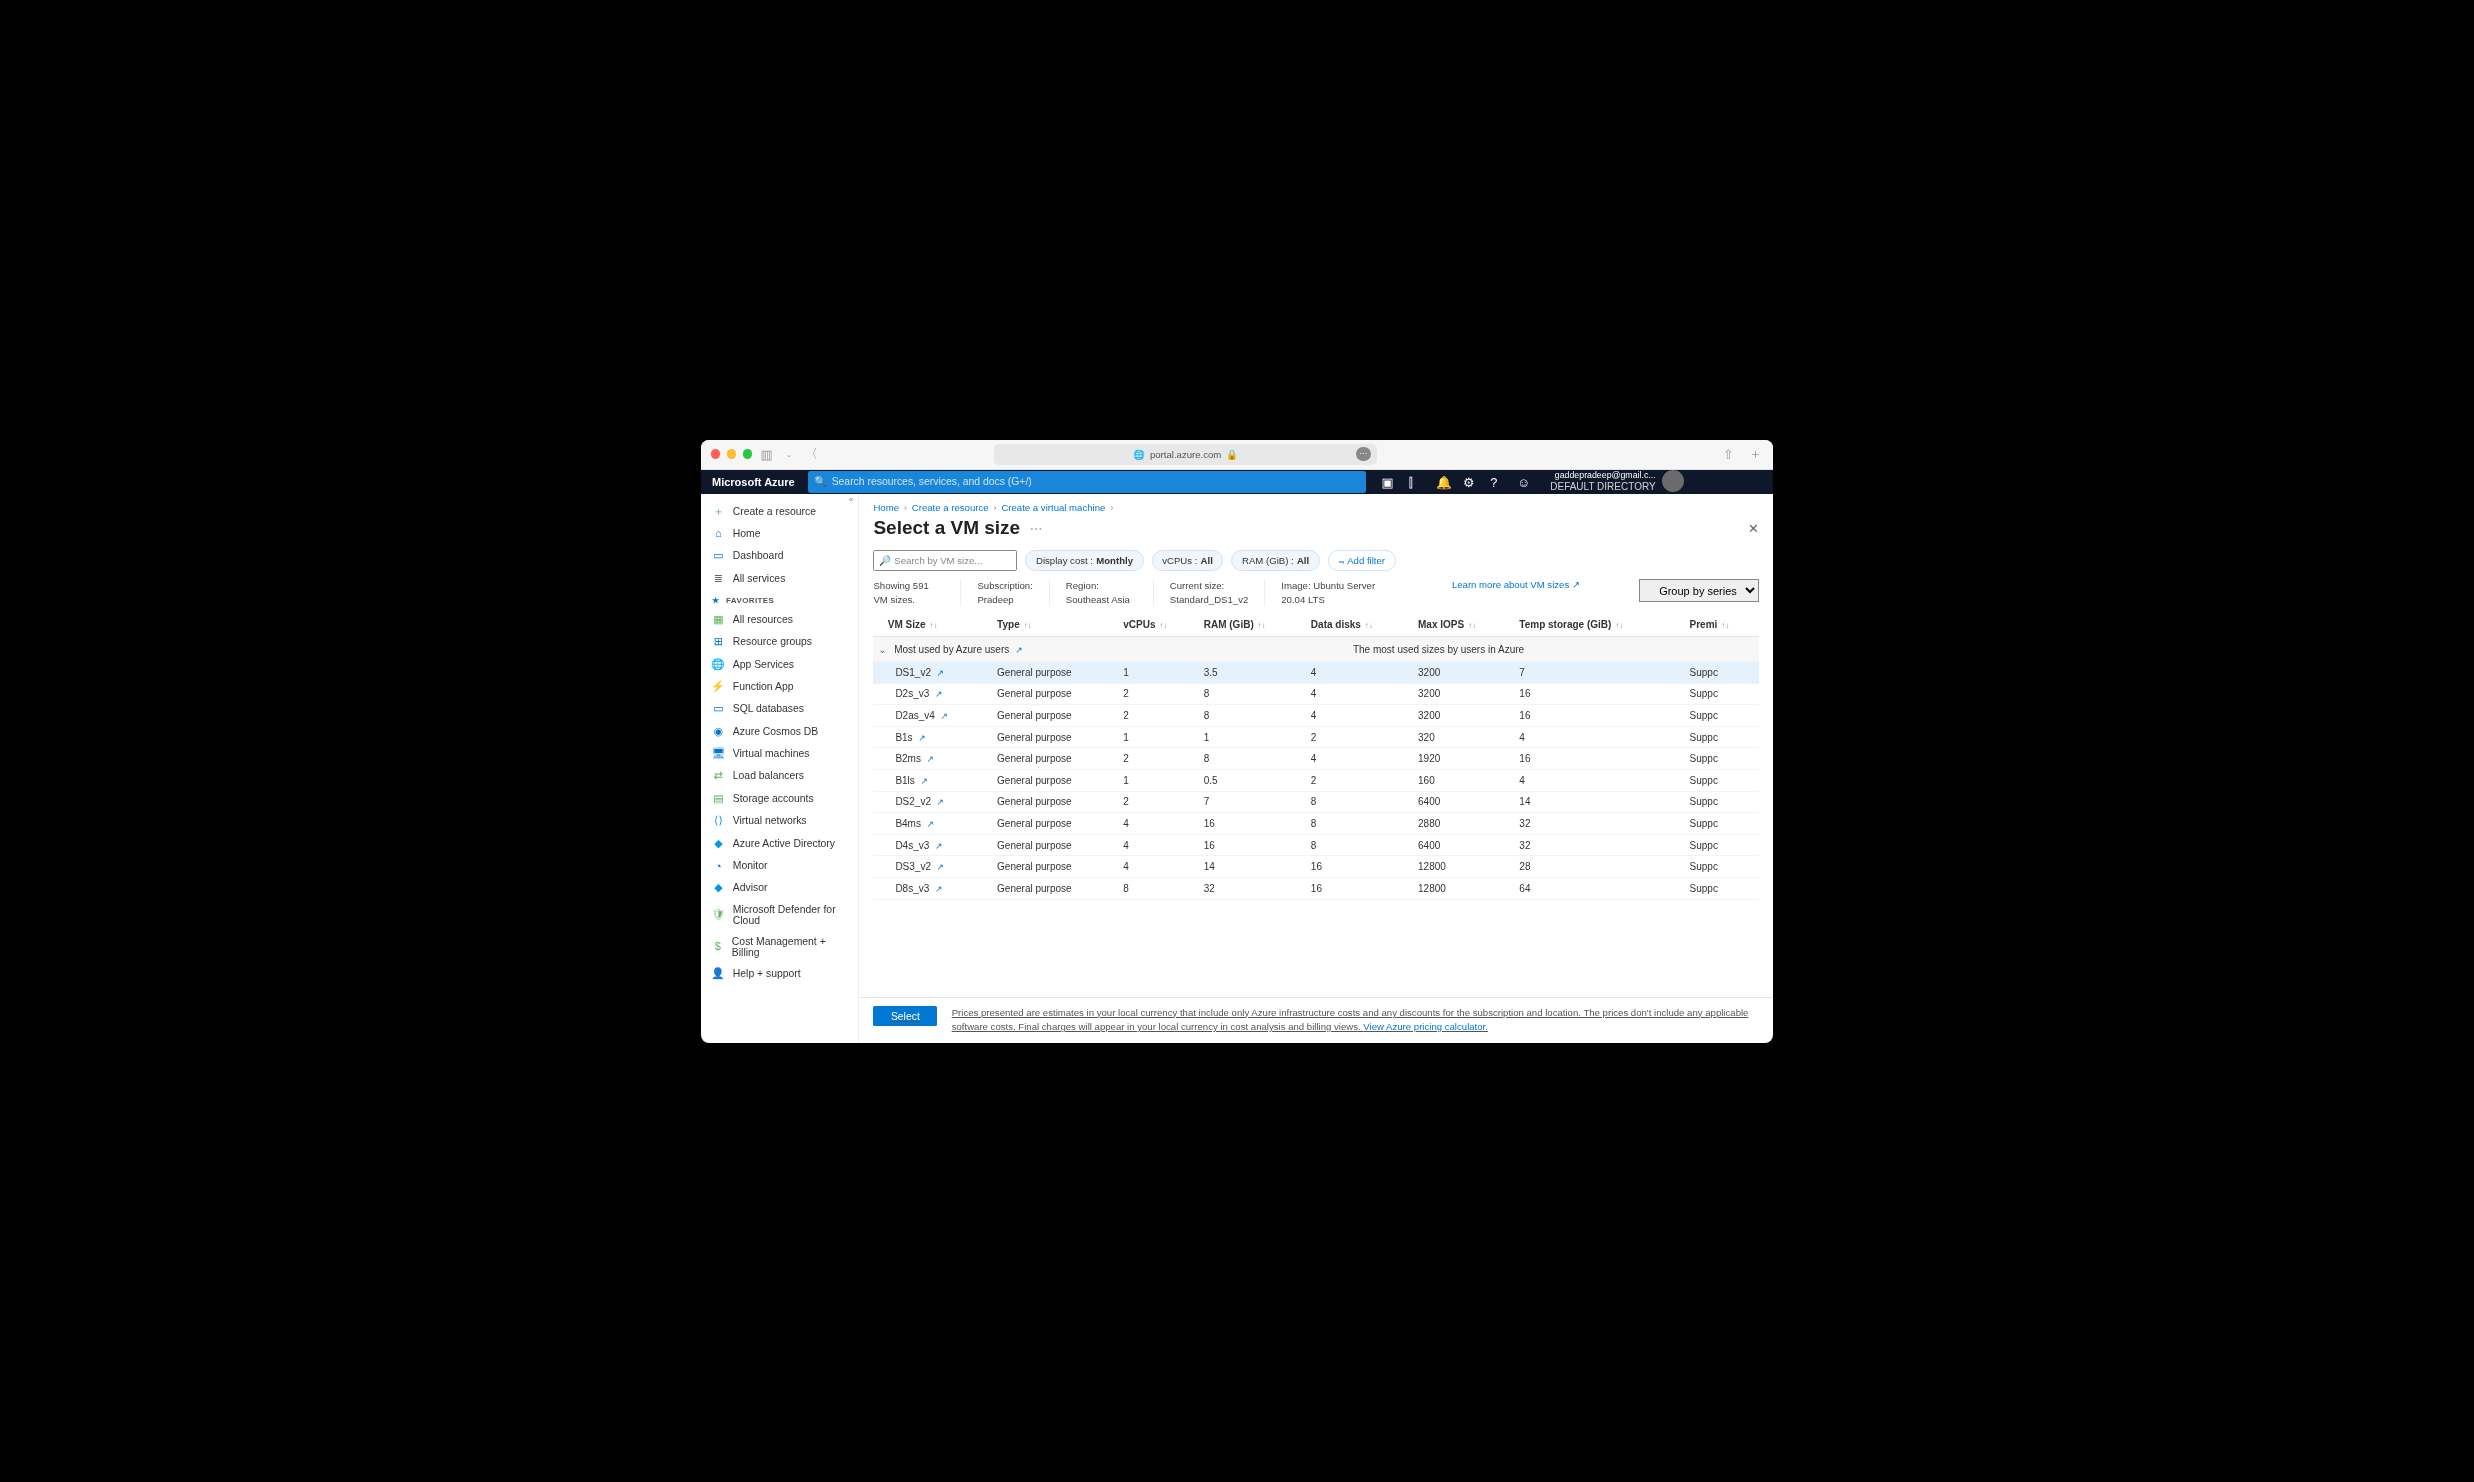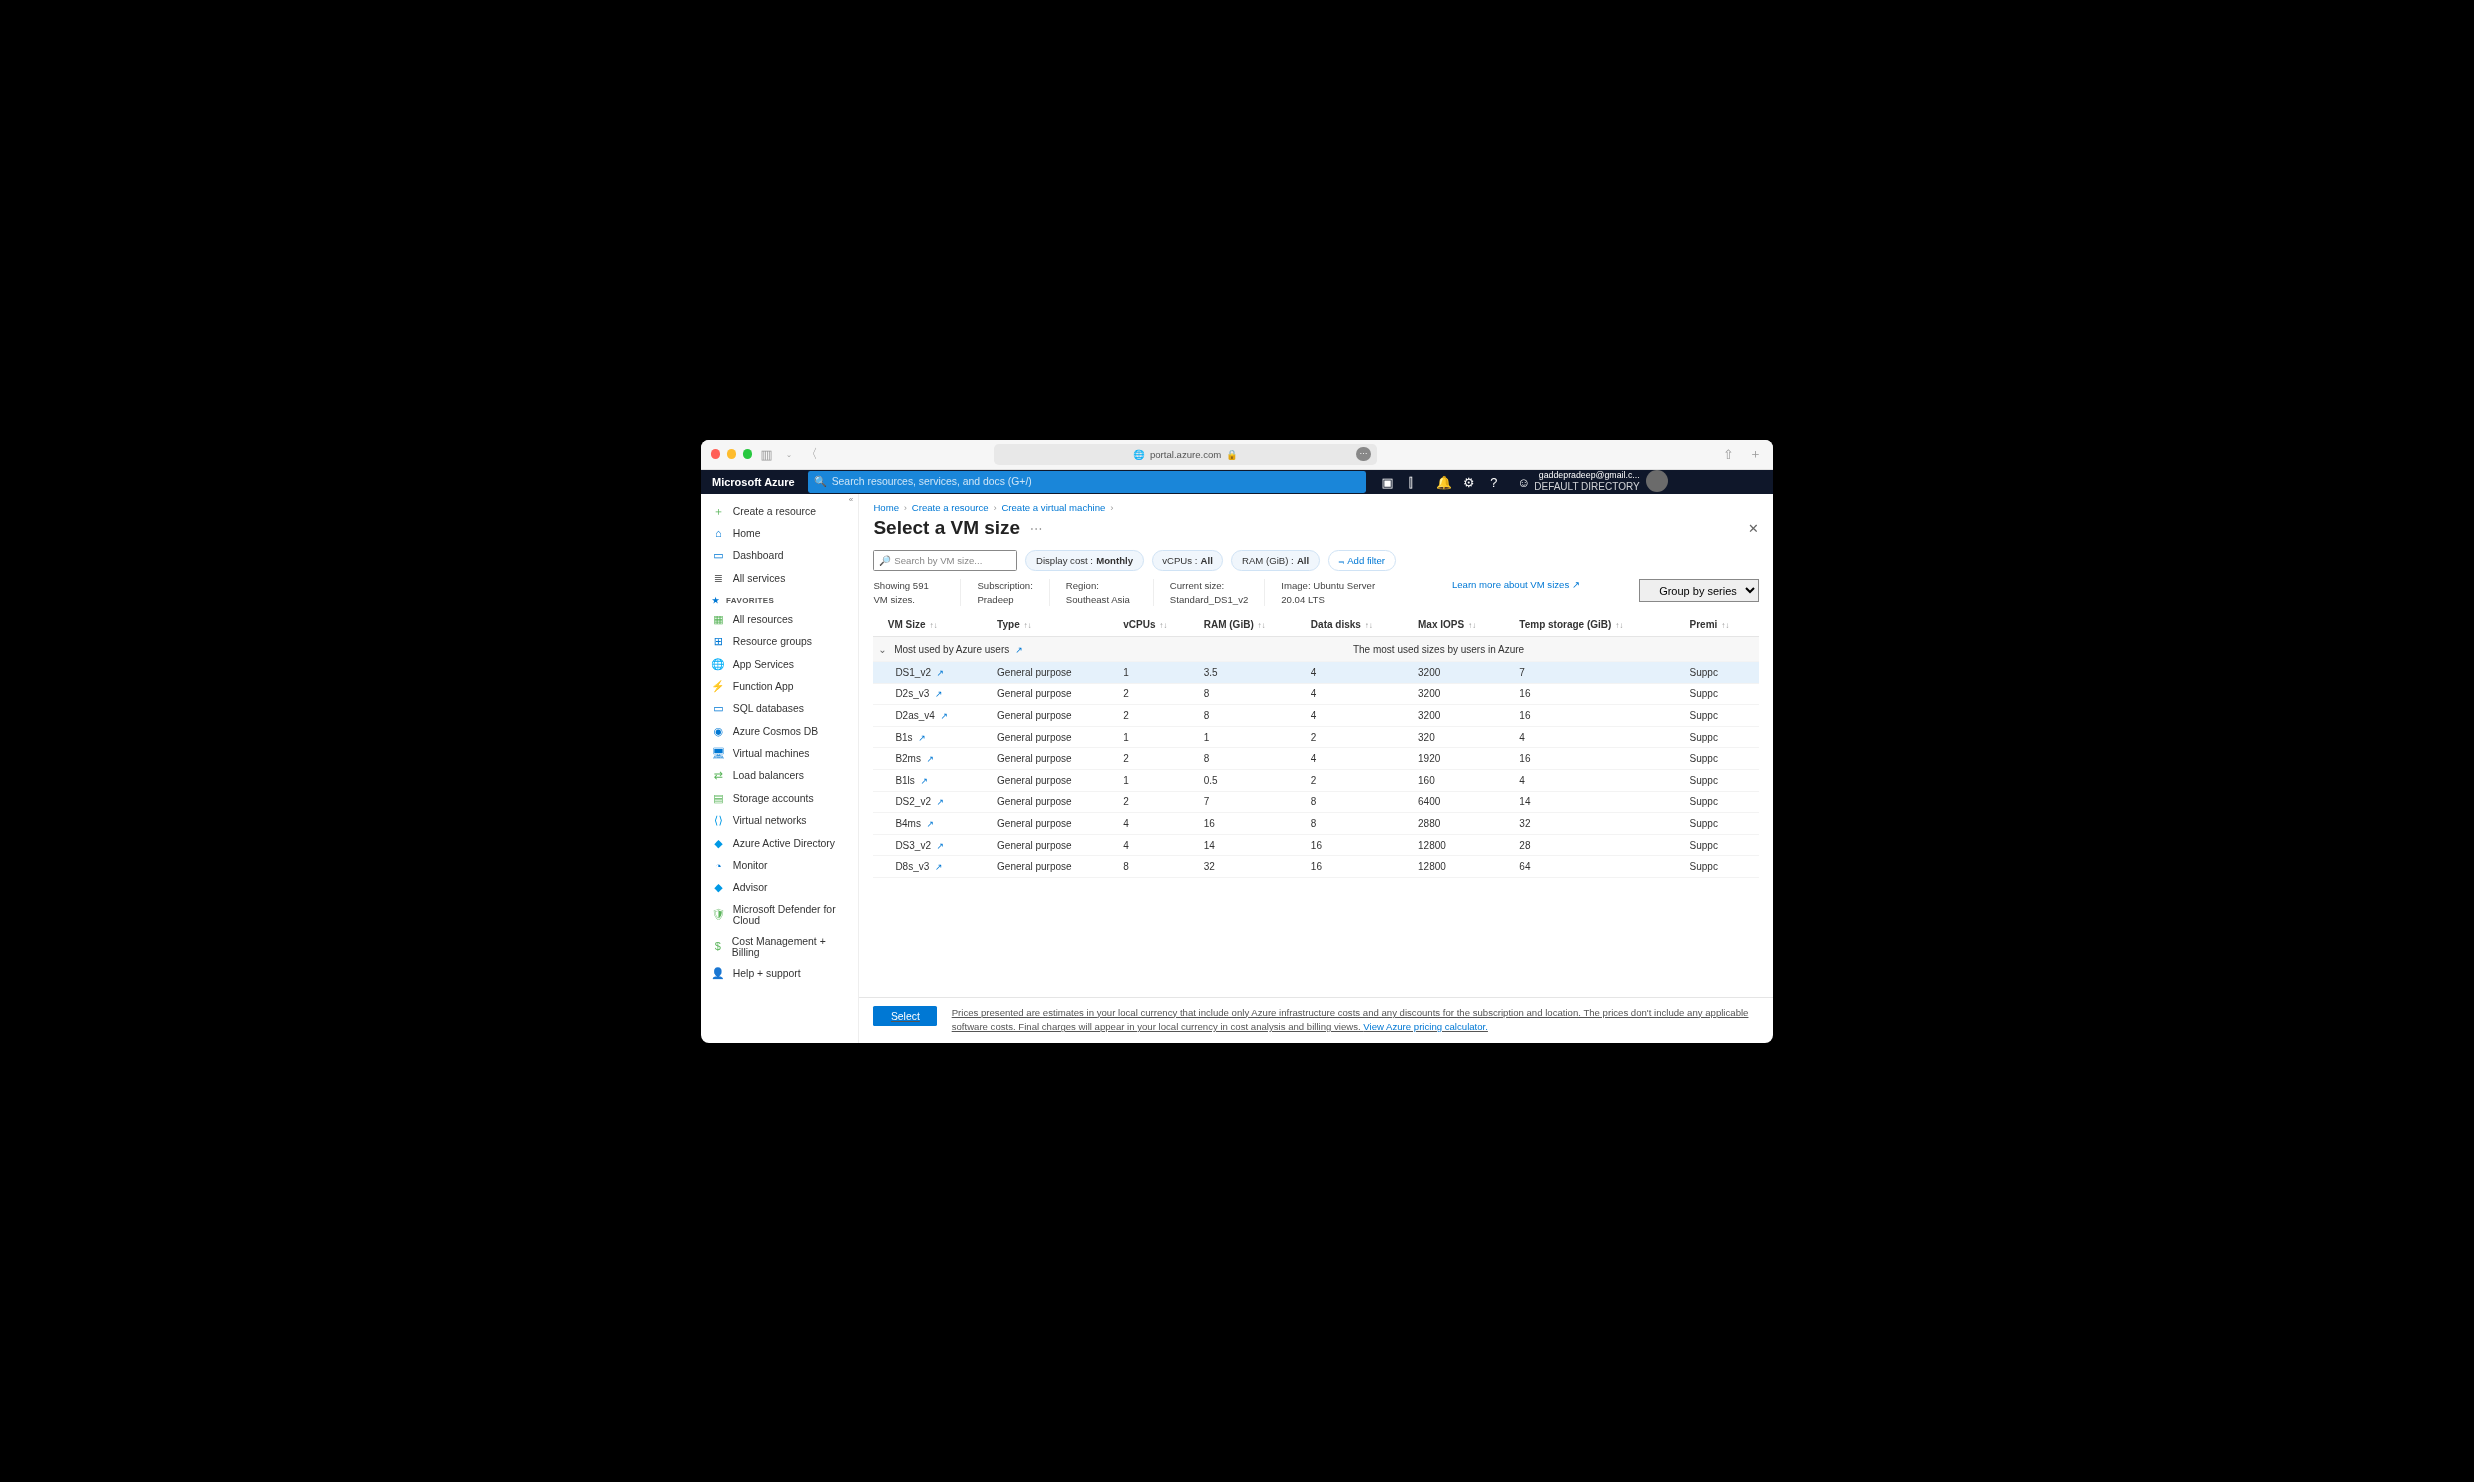--- a/index.html
+++ b/index.html
@@ -17,21 +17,21 @@
   .url { flex: 1; max-width: 383px; margin: 0 auto; height: 21px; background: #e8e8e8; border-radius: 4.8px; display: flex; align-items: center; justify-content: center; gap: 4.8px; font-size: 9.6px; color: #555; position: relative; }
   .url .more { position: absolute; right: 6.4px; width: 14.4px; height: 14.4px; border-radius: 50%; background: #888; color: #fff; font-size: 8px; display: flex; align-items:center; justify-content:center; }
   .chrome-right { display: flex; gap: 11px; margin-left: auto; }
   
   
   .topbar { height: 24px; background: #0f172a; color: #fff; display: flex; align-items: center; padding: 0 11px; }
   .brand { font-size: 11px; font-weight: 600; margin-right: 12.8px; }
   .search { flex: 1; max-width: 558px; height: 22px; background: #1a86d9; border-radius: 2.4px; display: flex; align-items: center; padding: 0 6.4px; gap: 4.8px; color: #cde5f7; font-size: 10.4px; }
   .topicons { display: flex; gap: 14.4px; margin-left: 16px; align-items: center; }
   .topicons .ti { width: 12.8px; height: 12.8px; color: #fff; }
-  .user { display: flex; gap: 6.4px; margin-left: 4px; font-size: 8.8px; text-align: right; line-height: 1.2; }
+  .user { display: flex; gap: 6.4px; margin-left: 20px; font-size: 8.8px; text-align: right; line-height: 1.2; }
   .user .avatar { width: 22px; height: 22px; border-radius: 50%; background: #6b6b6b; }
   
   
   .layout { flex: 1; display: flex; overflow: hidden; }
   .sidebar { width: 158px; border-right: 0.8px solid #eee; padding: 6.4px 0; overflow-y: auto; position: relative; }
   .sidebar .collapse { position: absolute; right: 4.8px; top: 1.6px; color: #888; font-size: 8px; }
   .nav-item { display: flex; align-items: center; gap: 8px; padding: 4.8px 11px; font-size: 10.4px; color: #333; cursor: pointer; }
   .nav-item .nicon { width: 12.8px; height: 12.8px; display: flex; align-items: center; justify-content: center; font-size: 11px; }
   .nav-head { padding: 6.4px 11px 3.2px; font-size: 8px; letter-spacing: 0.4px; font-weight: 700; color: #555; display: flex; align-items: center; gap: 6.4px; }
   
@@ -371,20 +371,30 @@
     <td style="padding-left:22px;">B4ms<span class="trend"> ↗</span></td>
     <td>General purpose</td>
     <td>4</td>
     <td>16</td>
     <td>8</td>
     <td>2880</td>
     <td>32</td>
     <td>Suppc</td>
   </tr>
               <tr>
+    <td style="padding-left:22px;">D4s_v3<span class="trend"> ↗</span></td>
+    <td>General purpose</td>
+    <td>4</td>
+    <td>16</td>
+    <td>8</td>
+    <td>6400</td>
+    <td>32</td>
+    <td>Suppc</td>
+  </tr>
+              <tr>
     <td style="padding-left:22px;">DS3_v2<span class="trend"> ↗</span></td>
     <td>General purpose</td>
     <td>4</td>
     <td>14</td>
     <td>16</td>
     <td>12800</td>
     <td>28</td>
     <td>Suppc</td>
   </tr>
               <tr>

